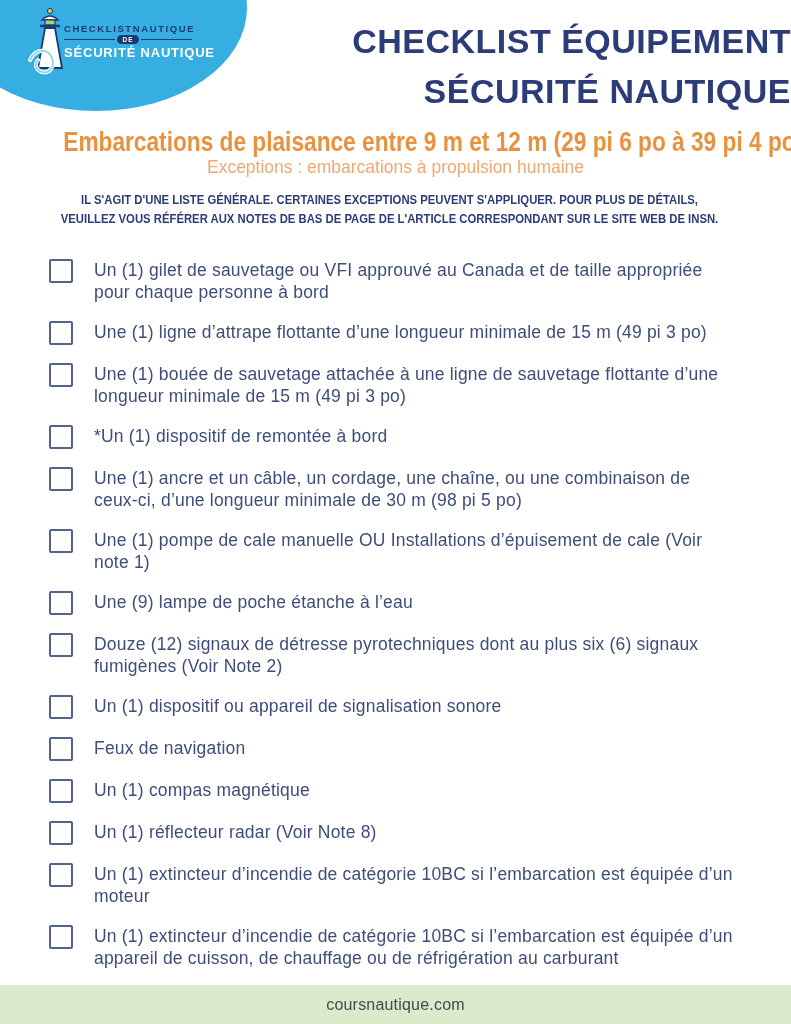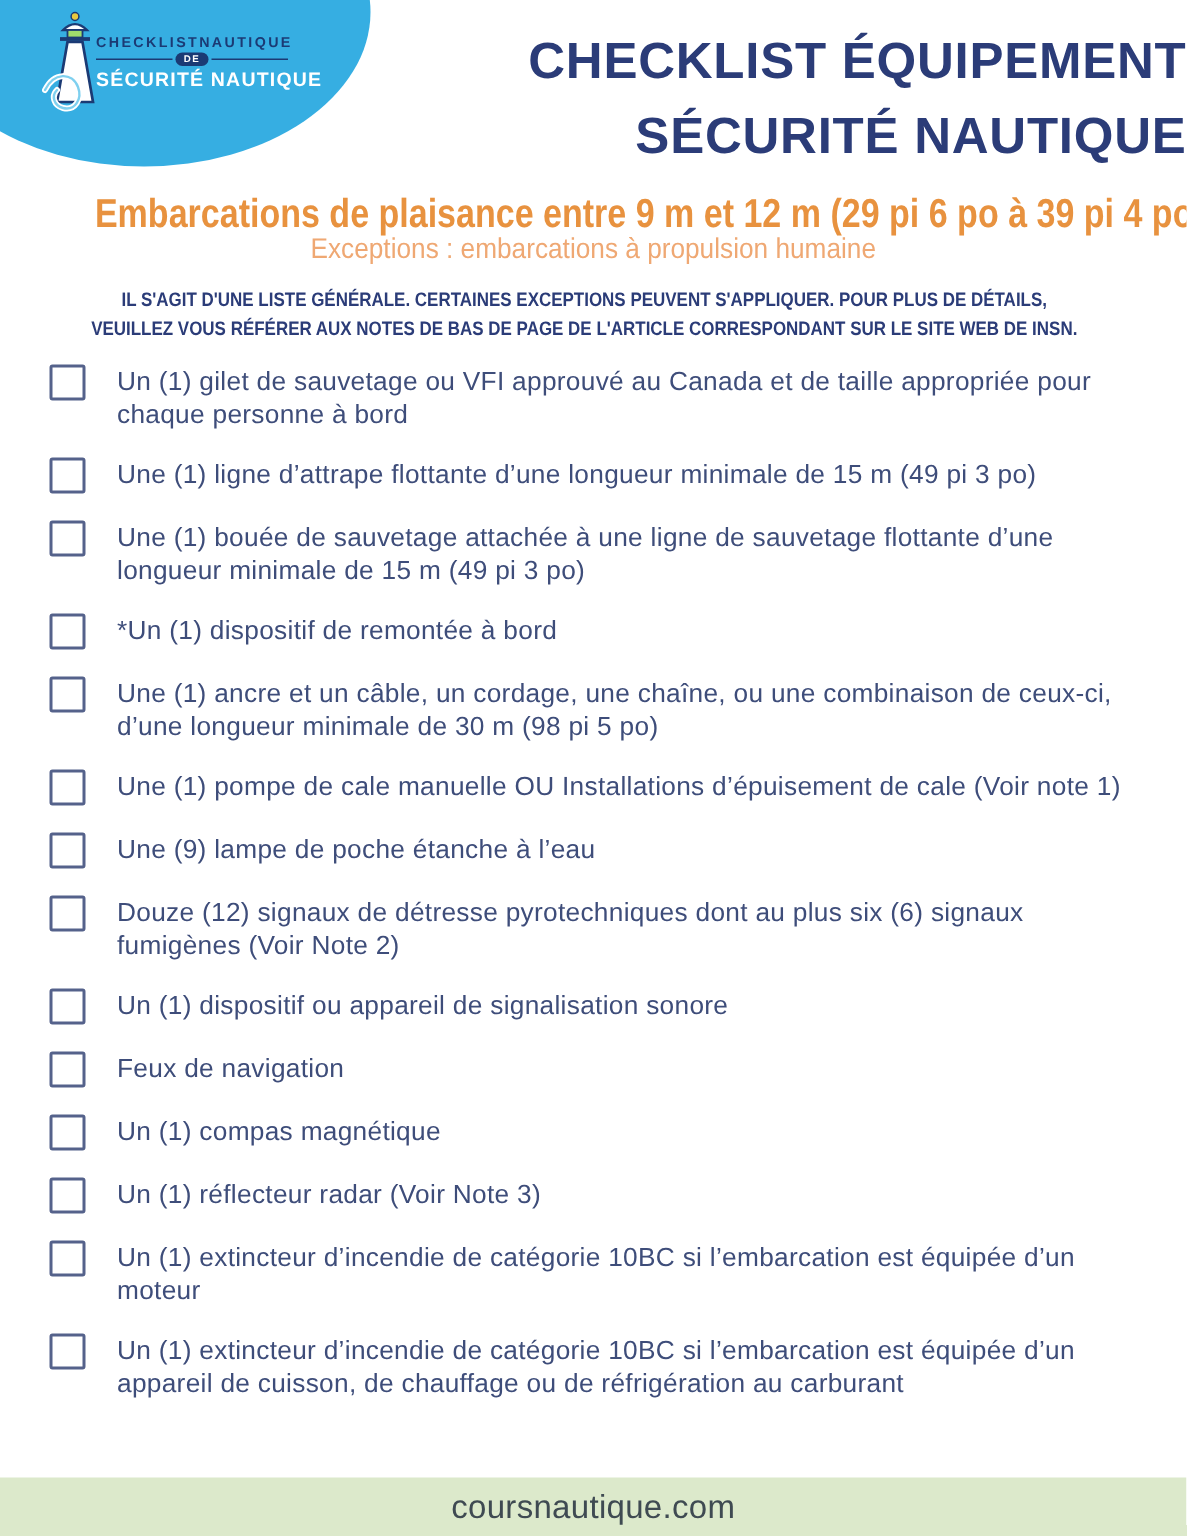--- a/index.html
+++ b/index.html
@@ -31,30 +31,30 @@
     color:#e8923f;font-size:27px;font-weight:600;white-space:nowrap;
     transform:scaleX(0.84);transform-origin:50% 50%;}
   .exceptions-line{position:absolute;left:0;right:0;top:156px;text-align:center;
     color:#efa873;font-size:19px;font-weight:500;white-space:nowrap;
     transform:scaleX(0.92);transform-origin:50% 50%;}
   .disclaimer{position:absolute;left:0;right:12px;top:190px;text-align:center;
     color:#2b3c78;font-weight:700;font-size:13px;line-height:19px;}
   .disclaimer div{white-space:nowrap;transform:scaleX(0.87);transform-origin:50% 50%;}
   
   .checklist{position:absolute;left:33px;top:243px;right:36px;list-style:none;
-    margin:0;padding:0;display:flex;flex-direction:column;gap:18px;}
+    margin:16px;padding:0;display:flex;flex-direction:column;gap:18px;}
   .check-item{display:flex;align-items:flex-start;}
   .cb{flex:0 0 auto;width:20px;height:20px;border:2px solid #55628b;
     border-radius:2px;background:#ffffff;margin-right:21px;margin-top:0px;}
   .item-text{color:#3e4d7a;font-size:17.5px;line-height:22px;letter-spacing:0.2px;
     max-width:682px;}
   
   .footer-bar{position:absolute;left:0;right:0;bottom:0;height:39px;
     background:#dce9cb;display:flex;align-items:center;justify-content:center;}
-  .footer-text{color:#3f4a52;font-size:22px;letter-spacing:0.2px;}
+  .footer-text{color:#3f4a52;font-size:16px;letter-spacing:0.2px;}
 </style>
 </head>
 <body>
 
 <div class="logo-blob"></div>
 
 <svg class="logo-art" viewBox="0 0 44 74" xmlns="http://www.w3.org/2000/svg">
   <line x1="22" y1="2" x2="22" y2="8" stroke="#1b3a74" stroke-width="1.5"></line>
   <circle cx="22" cy="5" r="2.6" fill="#e8c93f" stroke="#1b3a74" stroke-width="1"></circle>
   <path d="M14,14 Q22,6 30,14 Z" fill="#ffffff" stroke="#1b3a74" stroke-width="1.5"></path>
@@ -130,21 +130,21 @@
   <li class="check-item">
     <span class="cb"></span>
     <span class="item-text">Feux de navigation</span>
   </li>
   <li class="check-item">
     <span class="cb"></span>
     <span class="item-text">Un (1) compas magnétique</span>
   </li>
   <li class="check-item">
     <span class="cb"></span>
-    <span class="item-text">Un (1) réflecteur radar (Voir Note 3)</span>
+    <span class="item-text">Un (1) réflecteur radar (Voir Note 8)</span>
   </li>
   <li class="check-item">
     <span class="cb"></span>
     <span class="item-text">Un (1) extincteur d’incendie de catégorie 10BC si l’embarcation est équipée d’un moteur</span>
   </li>
   <li class="check-item">
     <span class="cb"></span>
     <span class="item-text">Un (1) extincteur d’incendie de catégorie 10BC si l’embarcation est équipée d’un appareil de cuisson, de chauffage ou de réfrigération au carburant</span>
   </li>
 </ul>

